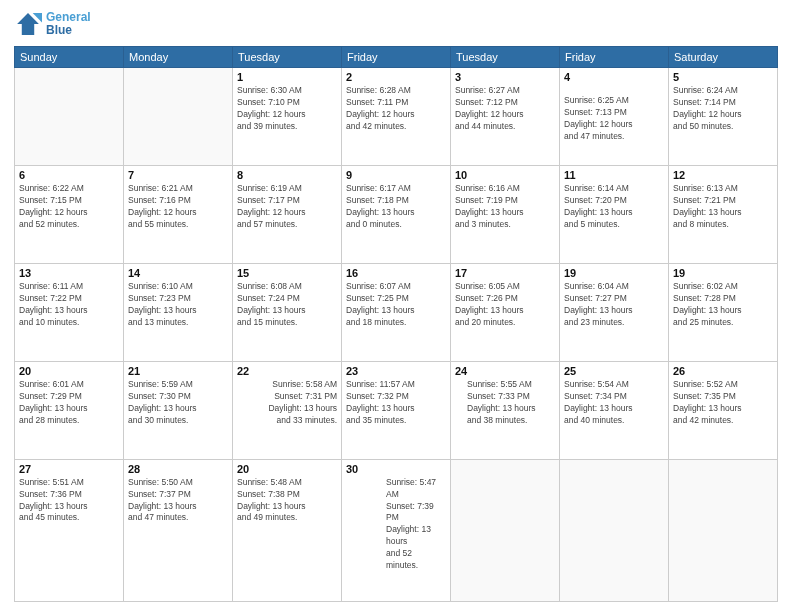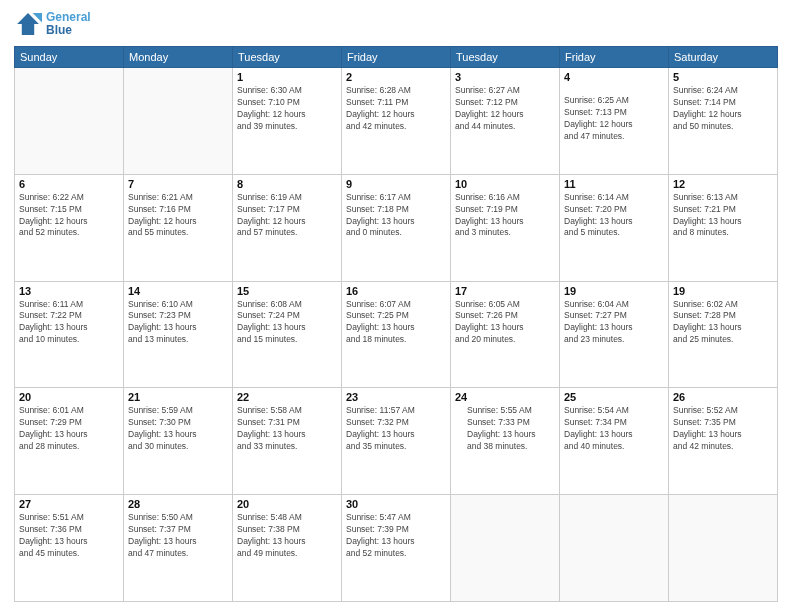--- a/index.html
+++ b/index.html
@@ -279,21 +279,21 @@
           </td>
           <td>
             <span class="day-number">21</span>
             <div class="day-info" style="white-space: pre-line;">Sunrise: 5:59 AM
 Sunset: 7:30 PM
 Daylight: 13 hours
 and 30 minutes.</div>
           </td>
           <td>
             <span class="day-number">22</span>
-            <div class="day-info" style="white-space: pre-line;">Sunrise: 5:58 AM
+            <div class="day-info" style="white-space: pre-line; text-align: right;">Sunrise: 5:58 AM
 Sunset: 7:31 PM
 Daylight: 13 hours
 and 33 minutes.</div>
           </td>
           <td>
             <span class="day-number">23</span>
             <div class="day-info" style="white-space: pre-line;">Sunrise: 11:57 AM
 Sunset: 7:32 PM
 Daylight: 13 hours
 and 35 minutes.</div>
@@ -337,21 +337,21 @@
           </td>
           <td>
             <span class="day-number">20</span>
             <div class="day-info" style="white-space: pre-line;">Sunrise: 5:48 AM
 Sunset: 7:38 PM
 Daylight: 13 hours
 and 49 minutes.</div>
           </td>
           <td>
             <span class="day-number">30</span>
-            <div class="day-info" style="white-space: pre-line;">Sunrise: 5:47 AM
+            <div class="day-info" style="white-space: pre-line; margin-left: 40px;">Sunrise: 5:47 AM
 Sunset: 7:39 PM
 Daylight: 13 hours
 and 52 minutes.</div>
           </td>
           <td class="empty"></td>
           <td class="empty"></td>
           <td class="empty"></td>
         </tr>
       </tbody>
   </table>

